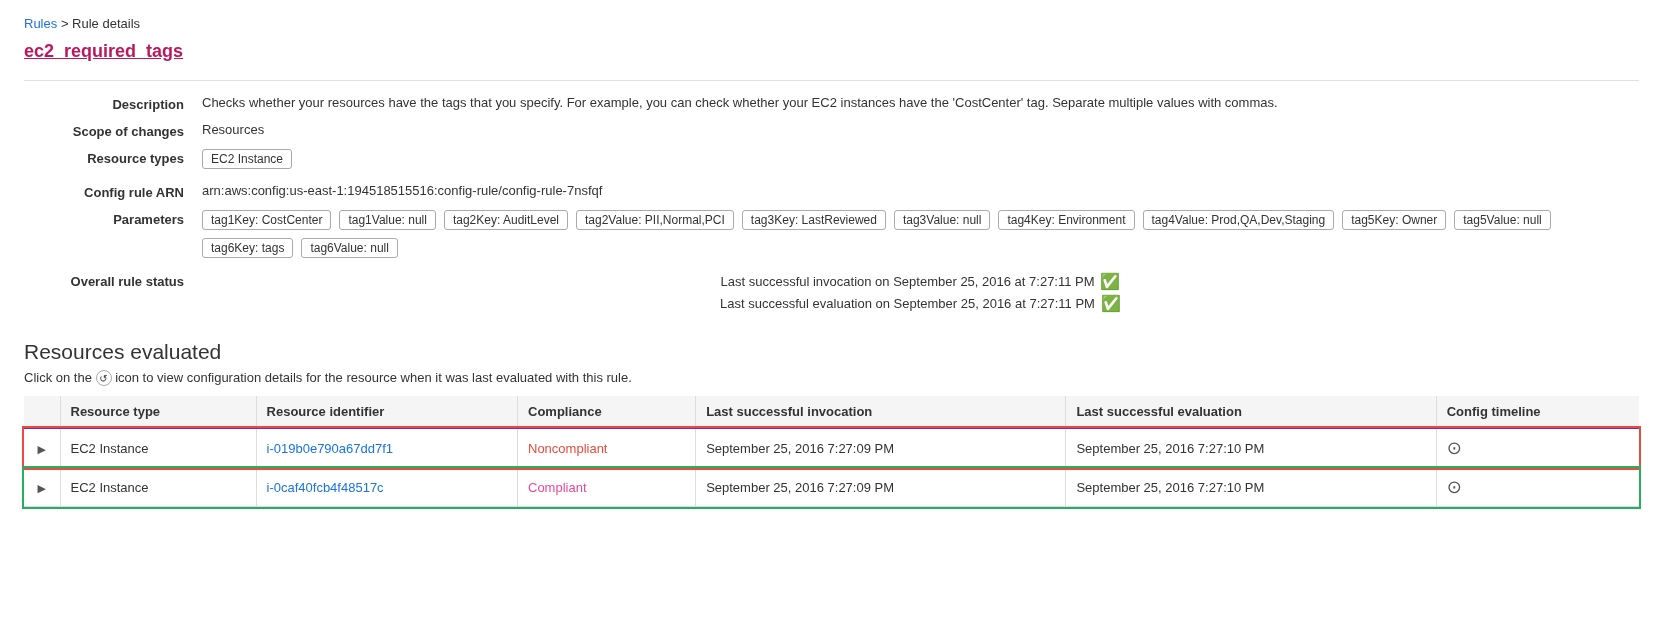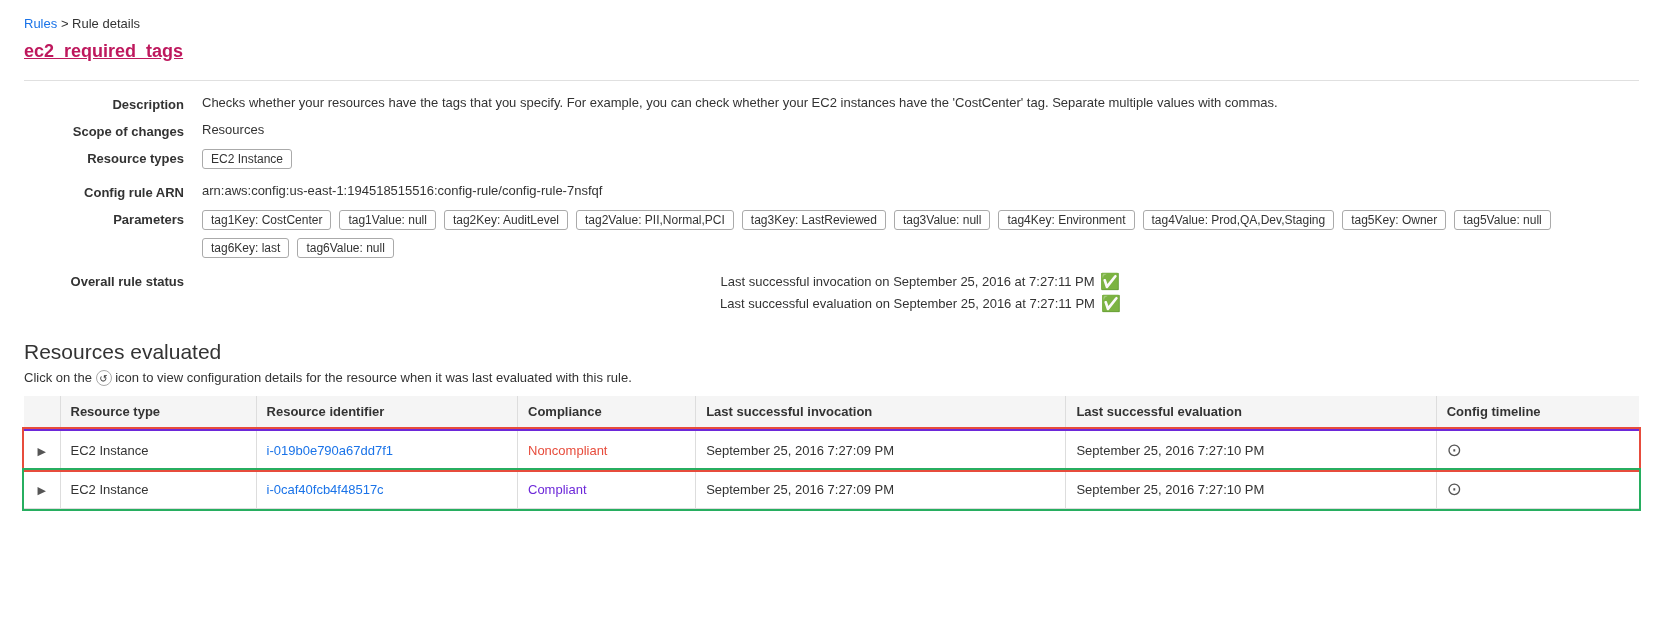--- a/index.html
+++ b/index.html
@@ -33,27 +33,27 @@
     
     .status-line { display: flex; align-items: center; gap: 6px; margin-bottom: 3px; font-size: 13px; justify-content: center; }
     .green-check { color: #27ae60; font-size: 16px; }
     
     .resources-section { margin-top: 8px; }
     .resources-title { font-size: 21px; font-weight: normal; margin-bottom: 6px; }
     .resources-hint { font-size: 13px; color: #333; margin-bottom: 10px; }
     
     table { width: 100%; border-collapse: collapse; font-size: 13px; }
     thead tr { background: #f5f5f5; }
-    th { text-align: left; padding: 8px 10px; font-weight: bold; border-bottom: 4px solid #6d28d9; border-right: 1px solid #ddd; color: #333; white-space: nowrap; }
+    th { text-align: left; padding: 8px 10px; font-weight: bold; border-bottom: 2px solid #6d28d9; border-right: 1px solid #ddd; color: #333; white-space: nowrap; }
     th:last-child { border-right: none; }
     td { padding: 8px 10px; border-bottom: 1px solid #ddd; border-right: 1px solid #ddd; vertical-align: middle; }
     td:last-child { border-right: none; }
     
     .compliance-noncompliant { color: #e74c3c; font-weight: normal; }
-    .compliance-compliant { color: #6d28d9; font-weight: normal; }
+    .compliance-compliant { color: #ec4899; font-weight: normal; }
     
     .resource-link { color: #1a73e8; text-decoration: none; }
   </style>
 </head>
 <body>
 
 <div class="breadcrumb">
   <a>Rules</a>
   <span>&gt;</span>
   <span>Rule details</span>
@@ -93,21 +93,21 @@
           <span class="tag-badge">tag1Key: CostCenter</span>
           <span class="tag-badge">tag1Value: null</span>
           <span class="tag-badge">tag2Key: AuditLevel</span>
           <span class="tag-badge">tag2Value: PII,Normal,PCI</span>
           <span class="tag-badge">tag3Key: LastReviewed</span>
           <span class="tag-badge">tag3Value: null</span>
           <span class="tag-badge">tag4Key: Environment</span>
           <span class="tag-badge">tag4Value: Prod,QA,Dev,Staging</span>
           <span class="tag-badge">tag5Key: Owner</span>
           <span class="tag-badge">tag5Value: null</span>
-          <span class="tag-badge">tag6Key: last</span>
+          <span class="tag-badge">tag6Key: tags</span>
           <span class="tag-badge">tag6Value: null</span>
         </div>
     </div>
   </div>
 
   <div class="detail-row">
     <div class="detail-label">Overall rule status</div>
     <div class="detail-value">
       <div class="status-line">
         <span>Last successful invocation on September 25, 2016 at 7:27:11 PM</span>

